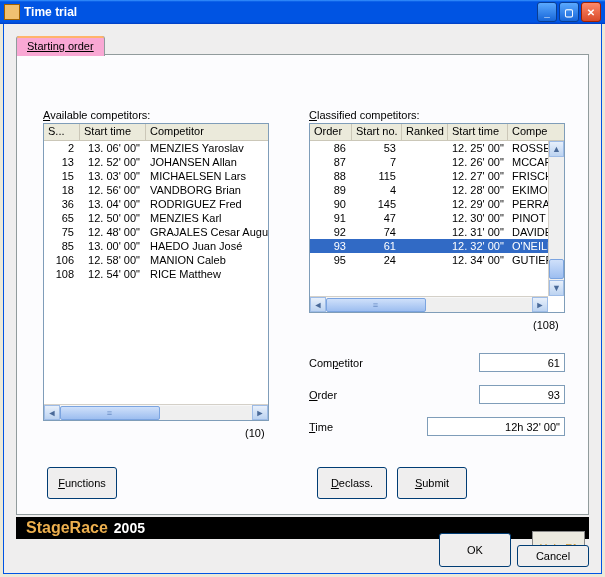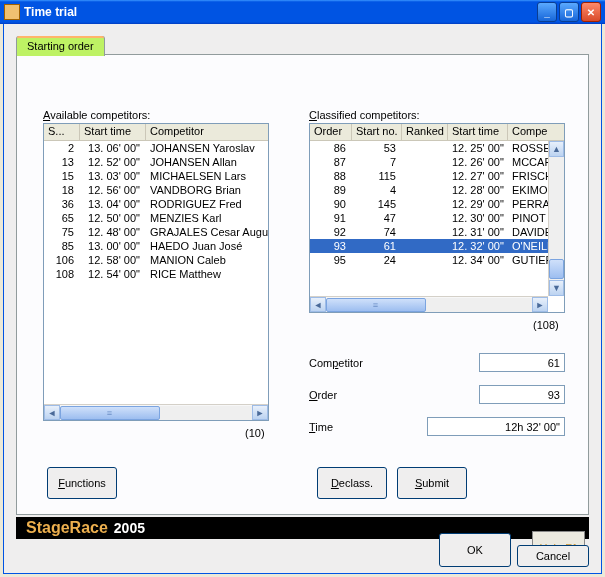--- a/index.html
+++ b/index.html
@@ -51,27 +51,28 @@
     border: 1px solid #0054e3;
     border-top: none;
   }
   
   .tabstrip {
     position: absolute;
     top: 12px; left: 12px;
     display: flex;
   }
   .tab {
-    background: #bef264;
+    background: #f9a8d4;
     border: 1px solid #919b9c;
     border-bottom: none;
     border-radius: 3px 3px 0 0;
     padding: 3px 10px 4px;
     position: relative;
     z-index: 2;
+    text-decoration: underline;
   }
   .tab::before {
     content:"";
     position:absolute; top:-1px; left:0; right:0; height:2px;
     background:#ffb46b;
     border-radius:3px 3px 0 0;
   }
   .tabpanel {
     position: absolute;
     top: 30px; left: 12px; right: 12px; bottom: 58px;
@@ -237,21 +238,21 @@
     <div class="listview" id="leftList" style="top:68px;left:26px;width:226px;height:298px;">
       <div class="lv-header">
         <div class="lv-col" style="width:36px">S...</div>
         <div class="lv-col" style="width:66px">Start time</div>
         <div class="lv-col" style="flex:1;border-right:none">Competitor</div>
       </div>
       <div class="lv-body" id="leftBody" style="height:263px">
           <div class="lv-row">
             <div class="lv-cell ra" style="width:36px">2</div>
             <div class="lv-cell ra" style="width:66px">13. 06' 00"</div>
-            <div class="lv-cell" style="flex:1">JOHANSEN Yaroslav</div>
+            <div class="lv-cell" style="flex:1">MENZIES Yaroslav</div>
           </div>
           <div class="lv-row">
             <div class="lv-cell ra" style="width:36px">13</div>
             <div class="lv-cell ra" style="width:66px">12. 52' 00"</div>
             <div class="lv-cell" style="flex:1">JOHANSEN Allan</div>
           </div>
           <div class="lv-row">
             <div class="lv-cell ra" style="width:36px">15</div>
             <div class="lv-cell ra" style="width:66px">13. 03' 00"</div>
             <div class="lv-cell" style="flex:1">MICHAELSEN Lars</div>

